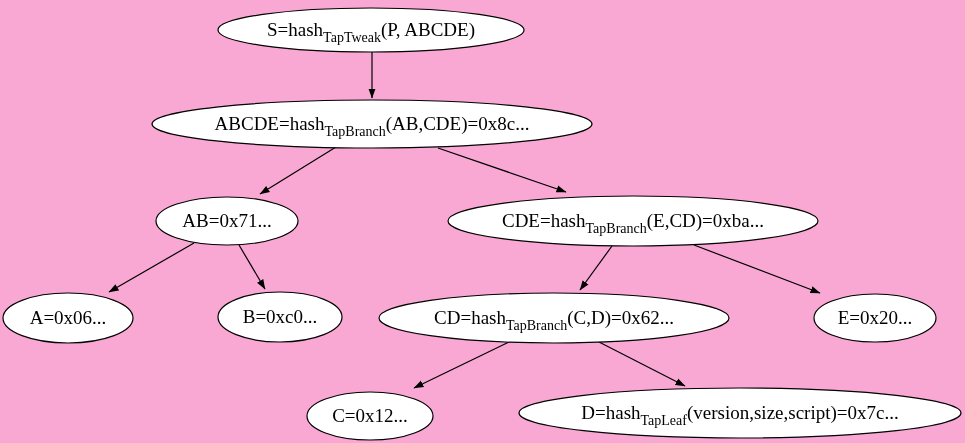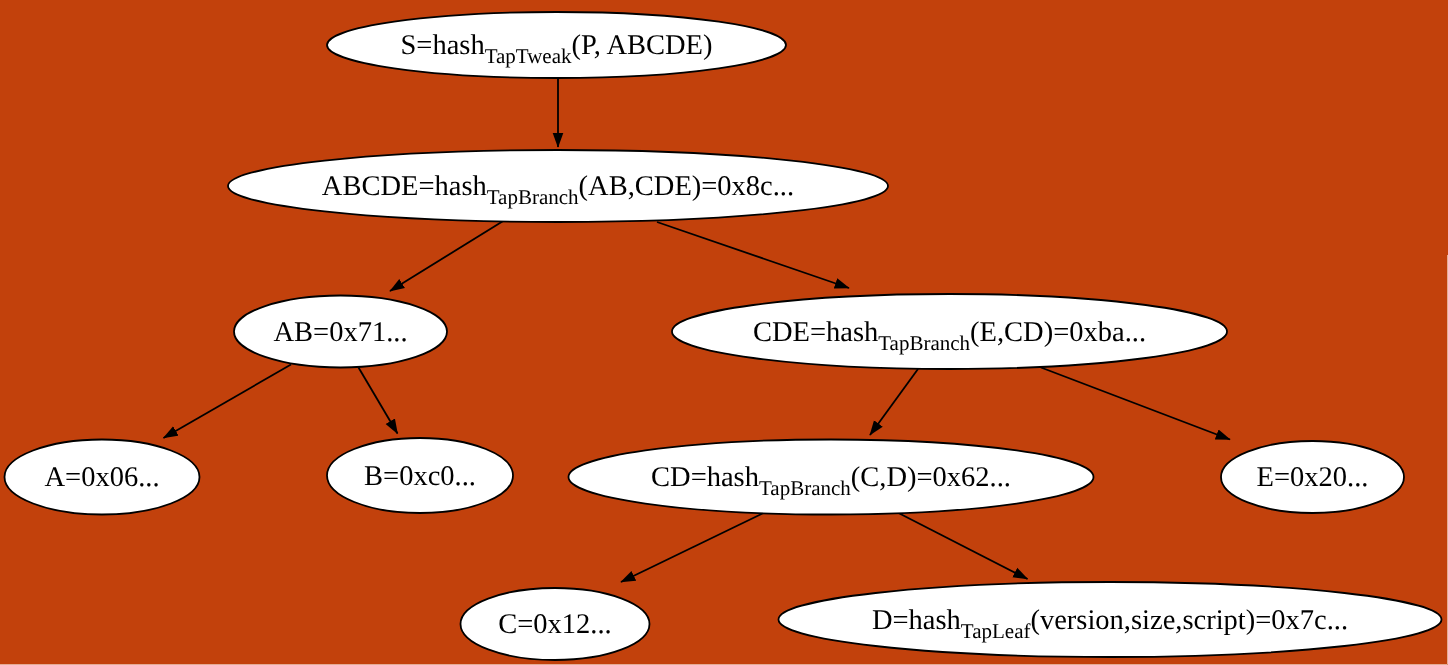--- a/index.html
+++ b/index.html
@@ -4,21 +4,21 @@
 <style>
   html, body {
     margin: 0;
     padding: 0;
     background: #ffffff;
   }
   .canvas {
     position: relative;
     width: 965px;
     height: 443px;
-    background: #c2410c;
+    background: #f9a8d4;
     overflow: hidden;
   }
   svg text {
     font-family: "Liberation Serif", "DejaVu Serif", serif;
     font-size: 19px;
     fill: #000000;
   }
   svg .sub {
     font-size: 14px;
   }

